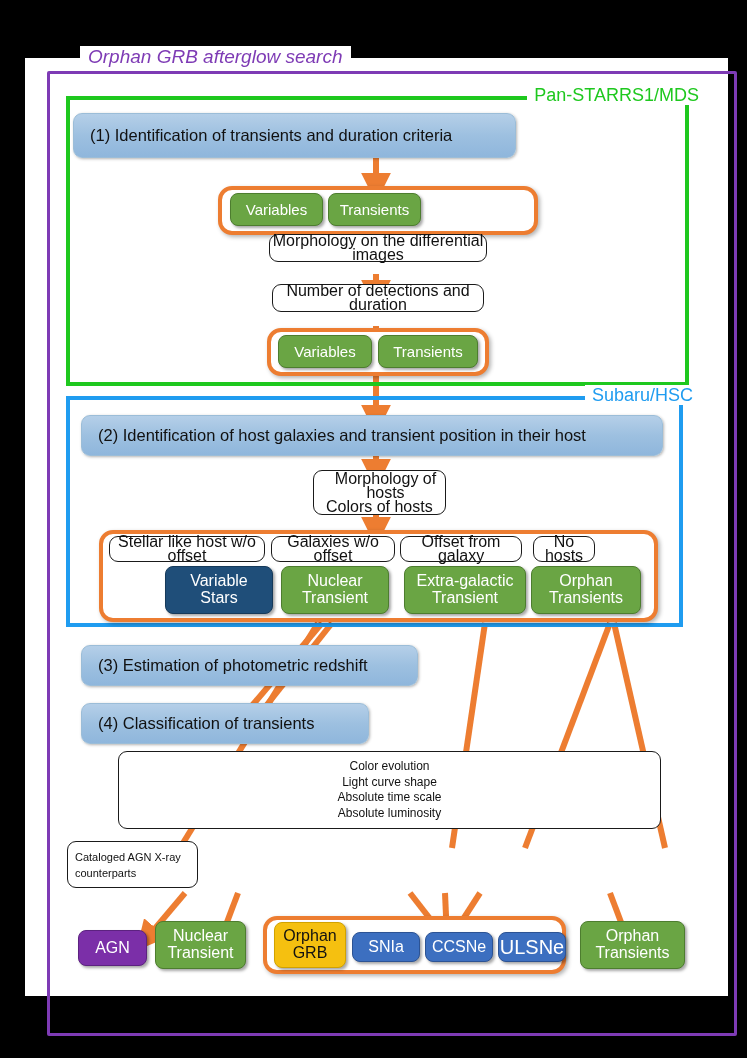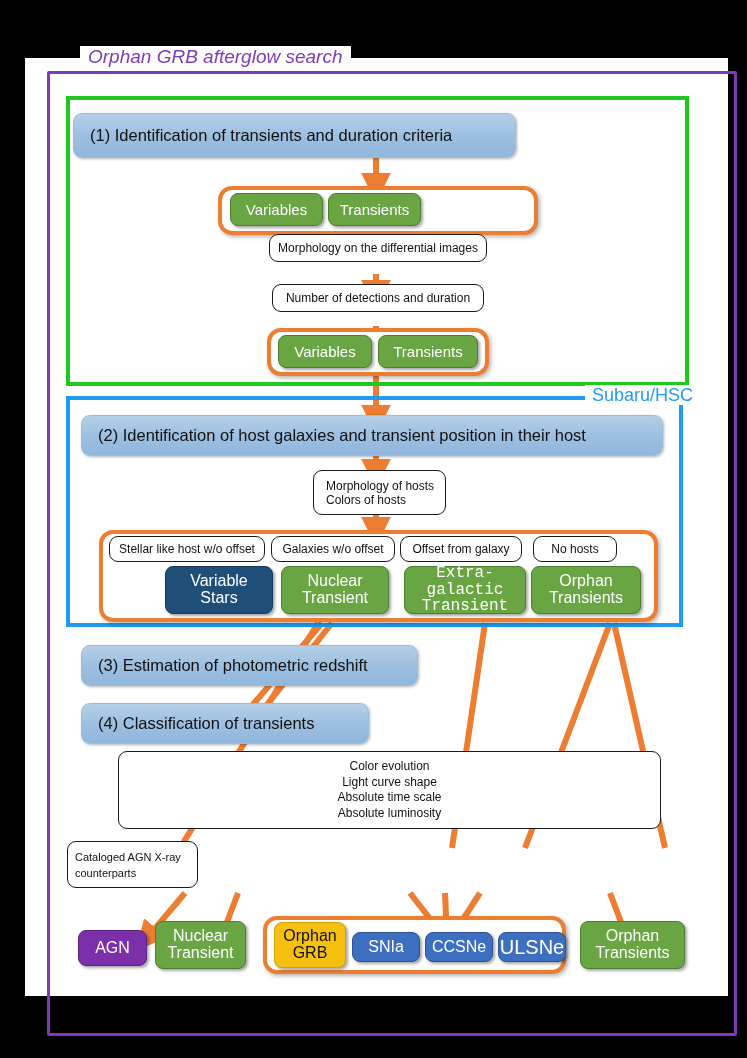--- a/index.html
+++ b/index.html
@@ -28,21 +28,21 @@
   
   .abs{position:absolute;box-sizing:border-box;}
 
   .step{background:linear-gradient(180deg,#b5cfe8 0%,#9dc0e0 50%,#8fb6dc 100%);
         border:1px solid #9bbdd8;border-radius:9px;display:flex;align-items:center;
         color:#111;font-size:16.5px;padding-left:16px;
         box-shadow:1px 1px 3px rgba(0,0,0,.30);}
 
   .whitebox{background:#fff;border:1.6px solid #1a1a1a;border-radius:9px;
         display:flex;flex-direction:column;align-items:center;justify-content:center;
-        color:#111;font-size:12px;line-height:14px;text-align:center;}
+        color:#111;font-size:16px;line-height:14px;text-align:center;}
   .whitebox.left{align-items:flex-start;text-align:left;padding-left:7px;}
 
   .pill{border-radius:8px;display:flex;flex-direction:column;align-items:center;
         justify-content:center;color:#fff;text-align:center;line-height:1.05;
         box-shadow:2px 2px 3px rgba(0,0,0,.35);font-size:15px;}
   .pill.green{background:#6aa544;border:1.4px solid #4d7d2f;}
   .pill.black{background:#000;border:1.4px solid #000;}
   .pill.navy{background:#1f4e79;border:1.4px solid #163a5a;}
   .pill.purple{background:#7b2fa8;border:1.4px solid #5c2280;}
   .pill.blue{background:#3c6fc0;border:1.4px solid #2c5394;}
@@ -91,20 +91,21 @@
       <line x1="420" y1="835" x2="422" y2="880" marker-end="url(#ah)"></line>
       <line x1="455" y1="835" x2="426" y2="880" marker-end="url(#ah)"></line>
       <line x1="585" y1="835" x2="602" y2="880" marker-end="url(#ah)"></line>
     </g>
   </svg>
 
   <div id="purple-frame"></div>
   <div id="purple-title">Orphan GRB afterglow search</div>
 
   <div id="green-frame"></div>
+  <div id="green-title">Pan-STARRS1/MDS</div>
 
   <div class="abs step" style="left:48px;top:55px;width:443px;height:45px;">(1)   Identification of transients and duration criteria</div>
 
   <div class="abs ogroup" style="left:193px;top:128px;width:320px;height:49px;"></div>
   <div class="abs pill green" style="left:205px;top:135px;width:93px;height:33px;">
     <span>Variables</span>
   </div>
   <div class="abs pill green" style="left:303px;top:135px;width:93px;height:33px;">
     <span>Transients</span>
   </div>
@@ -149,26 +150,26 @@
     <span>Galaxies w/o offset</span>
   </div>
   <div class="abs pill green" style="left:256px;top:508px;width:108px;height:48px;font-size:16px;">
     <span>Nuclear</span>
     <span>Transient</span>
   </div>
 
   <div class="abs whitebox" style="left:375px;top:478px;width:122px;height:26px;">
     <span>Offset from galaxy</span>
   </div>
-  <div class="abs pill green" style="left:379px;top:508px;width:122px;height:48px;font-size:16px;font-family:Liberation Mono, monospace;">
+  <div class="abs pill green" style="left:379px;top:508px;width:122px;height:48px;font-size:16px;">
     <span>Extra-galactic</span>
     <span>Transient</span>
   </div>
 
-  <div class="abs whitebox" style="left:508px;top:478px;width:84px;height:26px;">
+  <div class="abs whitebox" style="left:508px;top:478px;width:62px;height:26px;">
     <span>No hosts</span>
   </div>
   <div class="abs pill green" style="left:506px;top:508px;width:110px;height:48px;font-size:16px;">
     <span>Orphan</span>
     <span>Transients</span>
   </div>
 
   <div class="abs step" style="left:56px;top:587px;width:337px;height:41px;">(3) Estimation of photometric redshift</div>
   <div class="abs step" style="left:56px;top:645px;width:288px;height:41px;">(4) Classification of transients</div>
 

